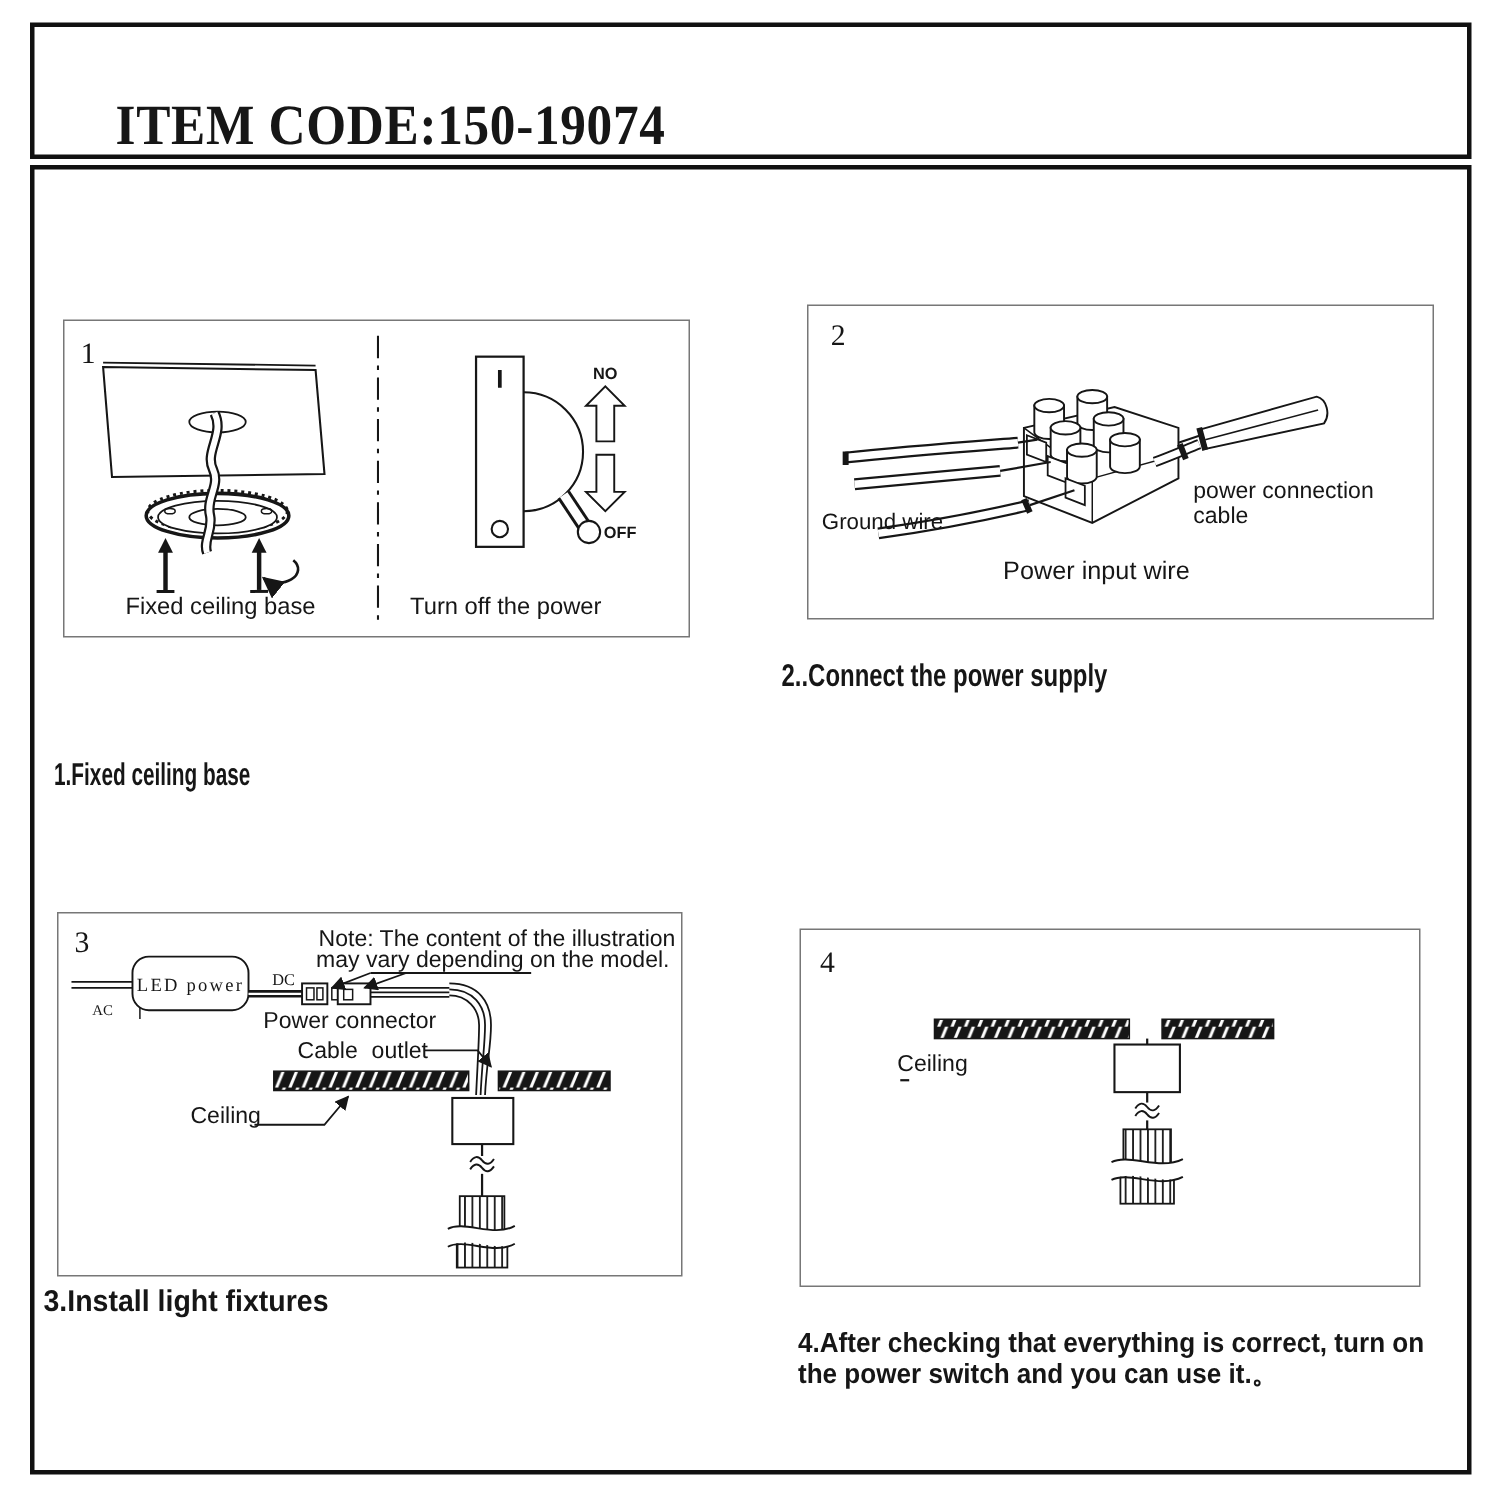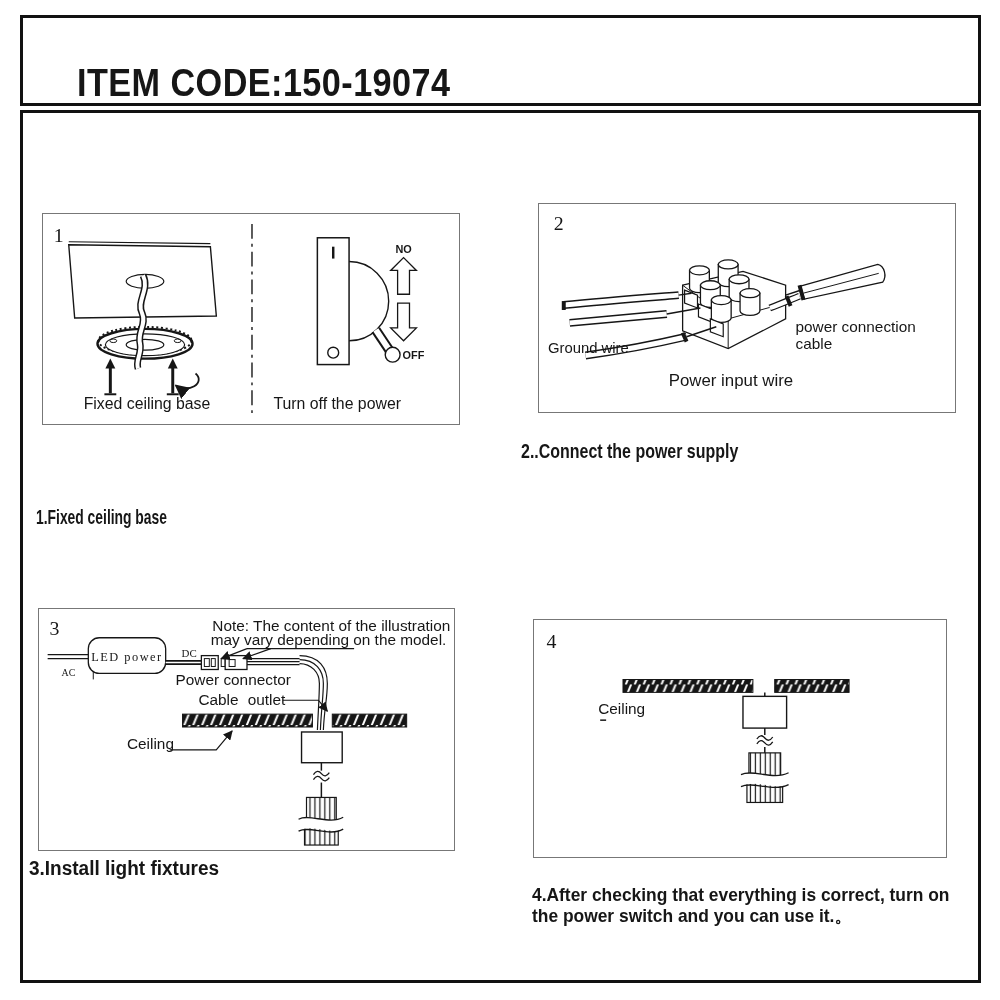--- a/index.html
+++ b/index.html
@@ -1,18 +1,18 @@
 <!DOCTYPE html>
 <html><head>
 <meta charset="utf-8">
 <style>
   * { box-sizing: border-box; margin: 0; padding: 0; }
   body { background:#ffffff; font-family:"Liberation Sans", sans-serif; }
   .page { position:relative; width:1000px; height:1000px; background:#ffffff; overflow:hidden; color:#161616; }
-  .header-box { position:absolute; left:20px; top:15px; width:961px; height:91px; border:3px solid #111111; background:#ffffff; }
+  .header-box { position:absolute; left:20px; top:15px; width:961px; height:91px; border:3px solid #111111; background:#ffffff;font-family:Liberation Serif, serif; }
   .main-box { position:absolute; left:20px; top:110px; width:961px; height:873px; border:3px solid #111111; background:#ffffff; }
   .title { position:absolute; left:54px; top:44px; font-size:38px; font-weight:bold; letter-spacing:0.5px; white-space:nowrap; transform:scaleX(0.90); transform-origin:left top; color:#161616; }
   .panel { position:absolute; border:1.5px solid #777777; background:#ffffff; }
   .panel svg { display:block; width:100%; height:100%; }
   #panel1 { left:42px; top:213px; width:418px; height:212px; }
   #panel2 { left:538px; top:203px; width:418px; height:210px; }
   #panel3 { left:38px;  top:608px; width:417px; height:243px; }
   #panel4 { left:533px; top:619px; width:414px; height:239px; }
   .cap { position:absolute; font-weight:bold; color:#161616; transform-origin:left top; white-space:nowrap; }
   #cap1 { left:36px; top:505px; font-size:21px; transform:scaleX(0.66); }

